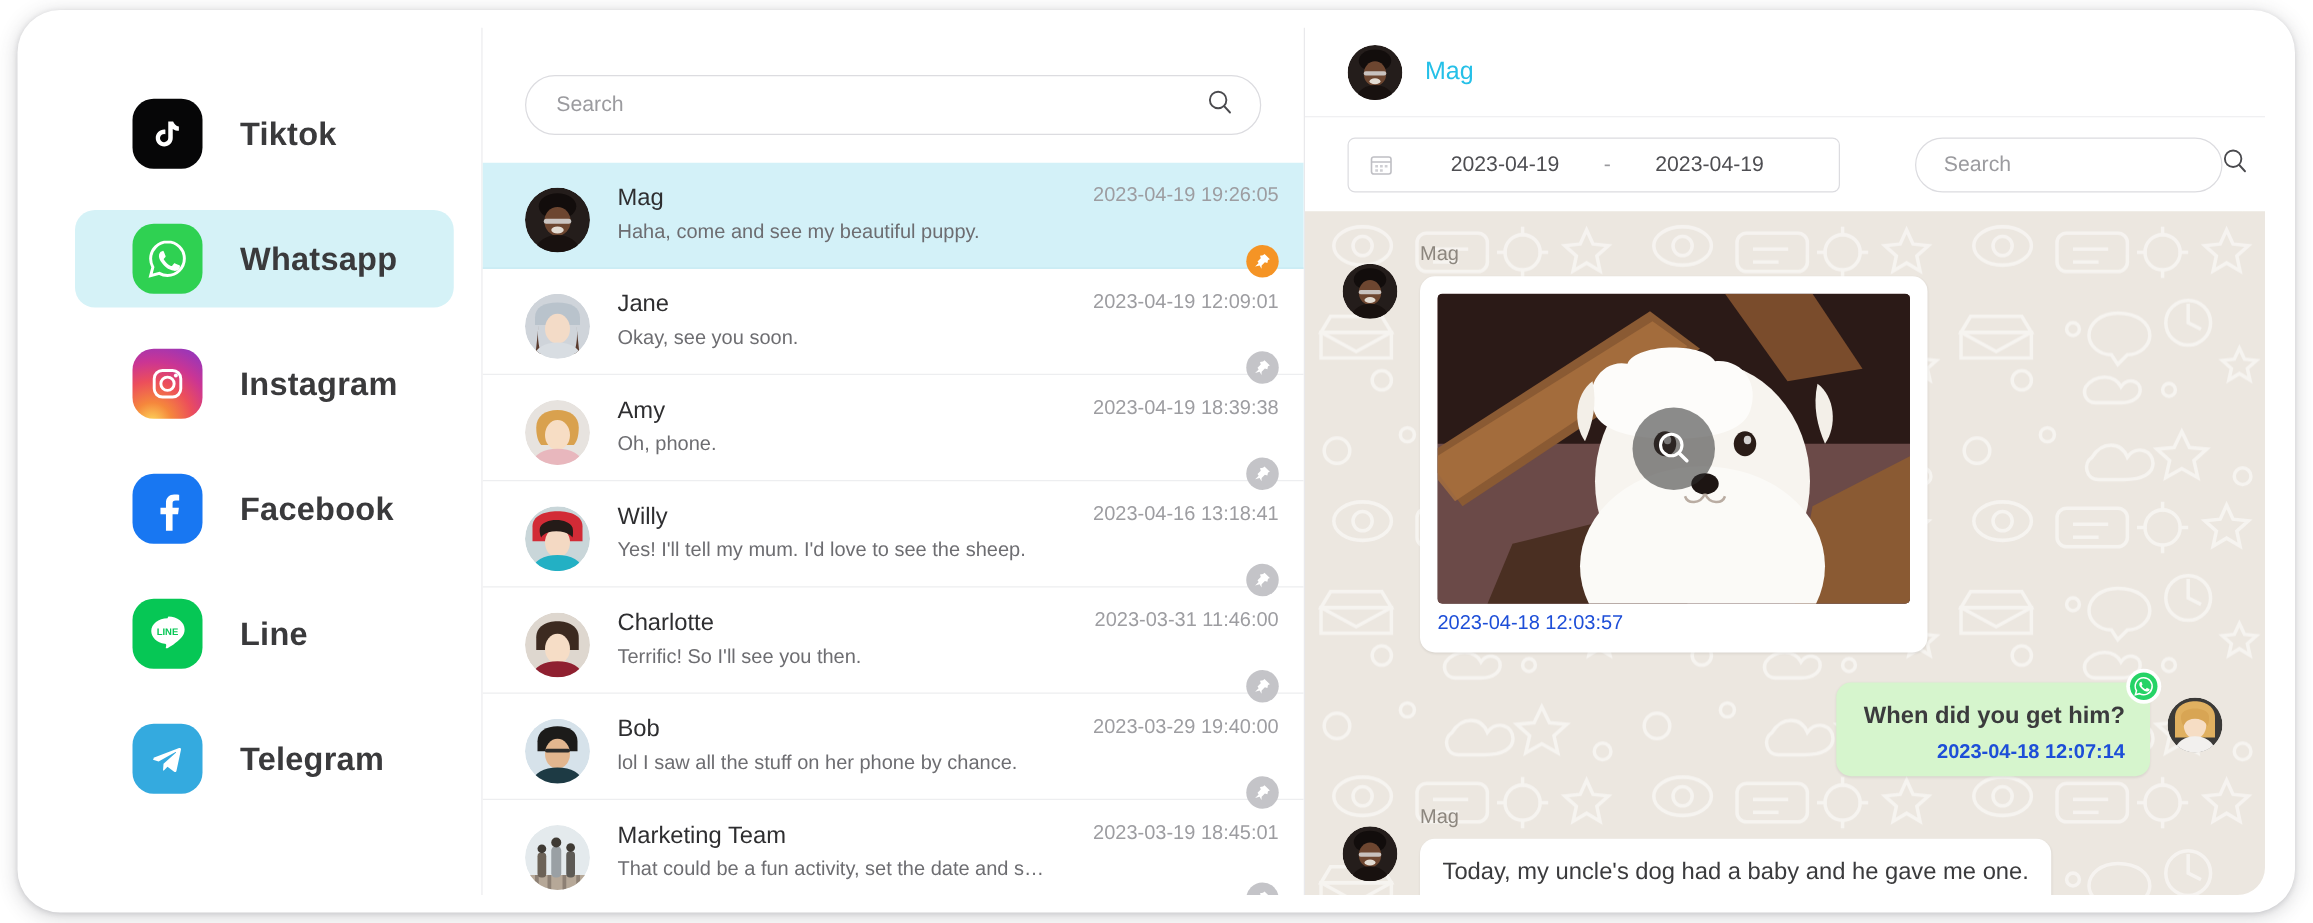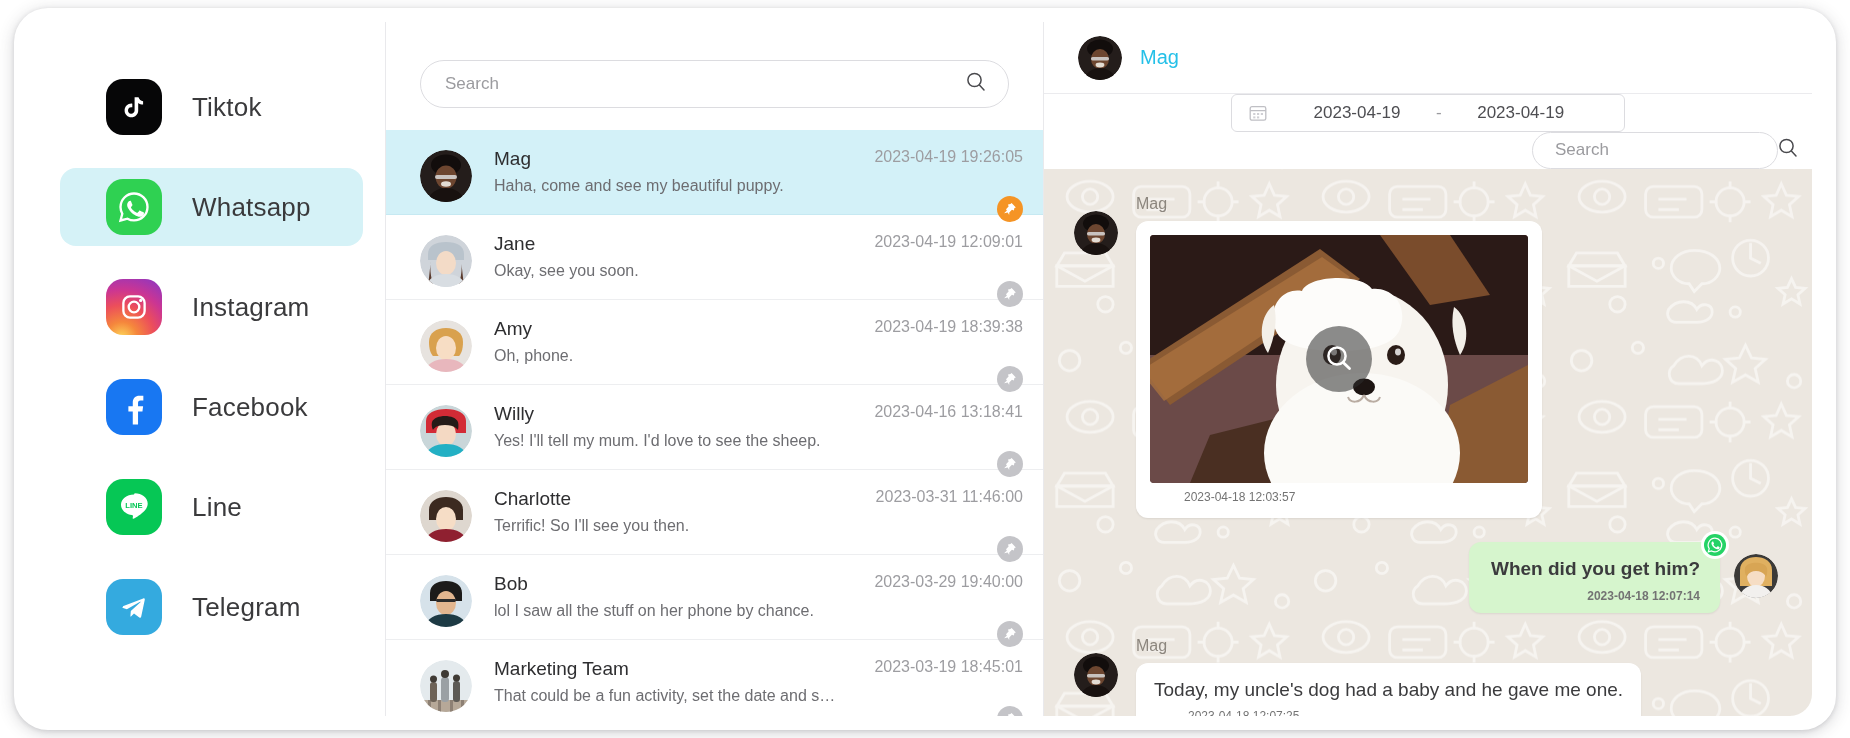--- a/index.html
+++ b/index.html
@@ -47,20 +47,21 @@
     align-items: center;
     padding-left: 46px;
     cursor: pointer;
   }
   .side-item.active { background: #d5f2f7; }
   .side-label {
     margin-left: 30px;
     font-size: 26px;
     color: #3a3a3c;
     letter-spacing: .2px;
+    font-weight: bold;
   }
   .app-icon {
     width: 56px; height: 56px;
     border-radius: 17px;
     flex: 0 0 56px;
     display: flex; align-items: center; justify-content: center;
     position: relative;
     overflow: hidden;
   }
   .ic-tiktok { background: #060607; }
@@ -146,21 +147,20 @@
     border-bottom: 1px solid #ebebee;
   }
   .conv-head .avatar { width: 44px; height: 44px; flex: 0 0 44px; margin: 0; }
   .conv-title { margin-left: 18px; font-size: 20px; color: #25c0e8; }
 
   .conv-filters {
     height: 75px;
     display: flex; align-items: center;
     padding: 0 34px;
     background: #fff;
-    flex-direction: column;
   }
   .daterange {
     width: 394px; height: 44px;
     border: 1px solid #dcdce0; border-radius: 6px;
     display: flex; align-items: center;
     padding: 0 16px;
     font-size: 17px; color: #4e4e52;
   }
   .dr-val { width: 150px; text-align: center; }
   .dr-sep { color: #9a9a9e; padding: 0 4px; }
@@ -193,21 +193,21 @@
   .msg-sender { font-size: 16px; color: #8c867e; margin-bottom: 8px; }
   .bubble {
     background: #ffffff;
     border-radius: 12px;
     padding: 14px;
     box-shadow: 0 1px 2px rgba(0,0,0,.08);
     display: inline-block;
   }
   .bubble.text { padding: 14px 18px 10px 18px; }
   .msg-text { font-size: 19px; color: #3b3b3d; line-height: 1.35; }
-  .msg-time { font-size: 12px; color: #737373; margin-top: 7px; margin-left: 34px; }
+  .msg-time { font-size: 16px; color: #1d4ed8; margin-top: 7px; }
 
   .photo {
     width: 378px; height: 248px;
     border-radius: 4px;
     position: relative;
     overflow: hidden;
     background: #5a3f3c;
   }
   .photo .zoomcircle {
     position: absolute; left: 50%; top: 50%;

